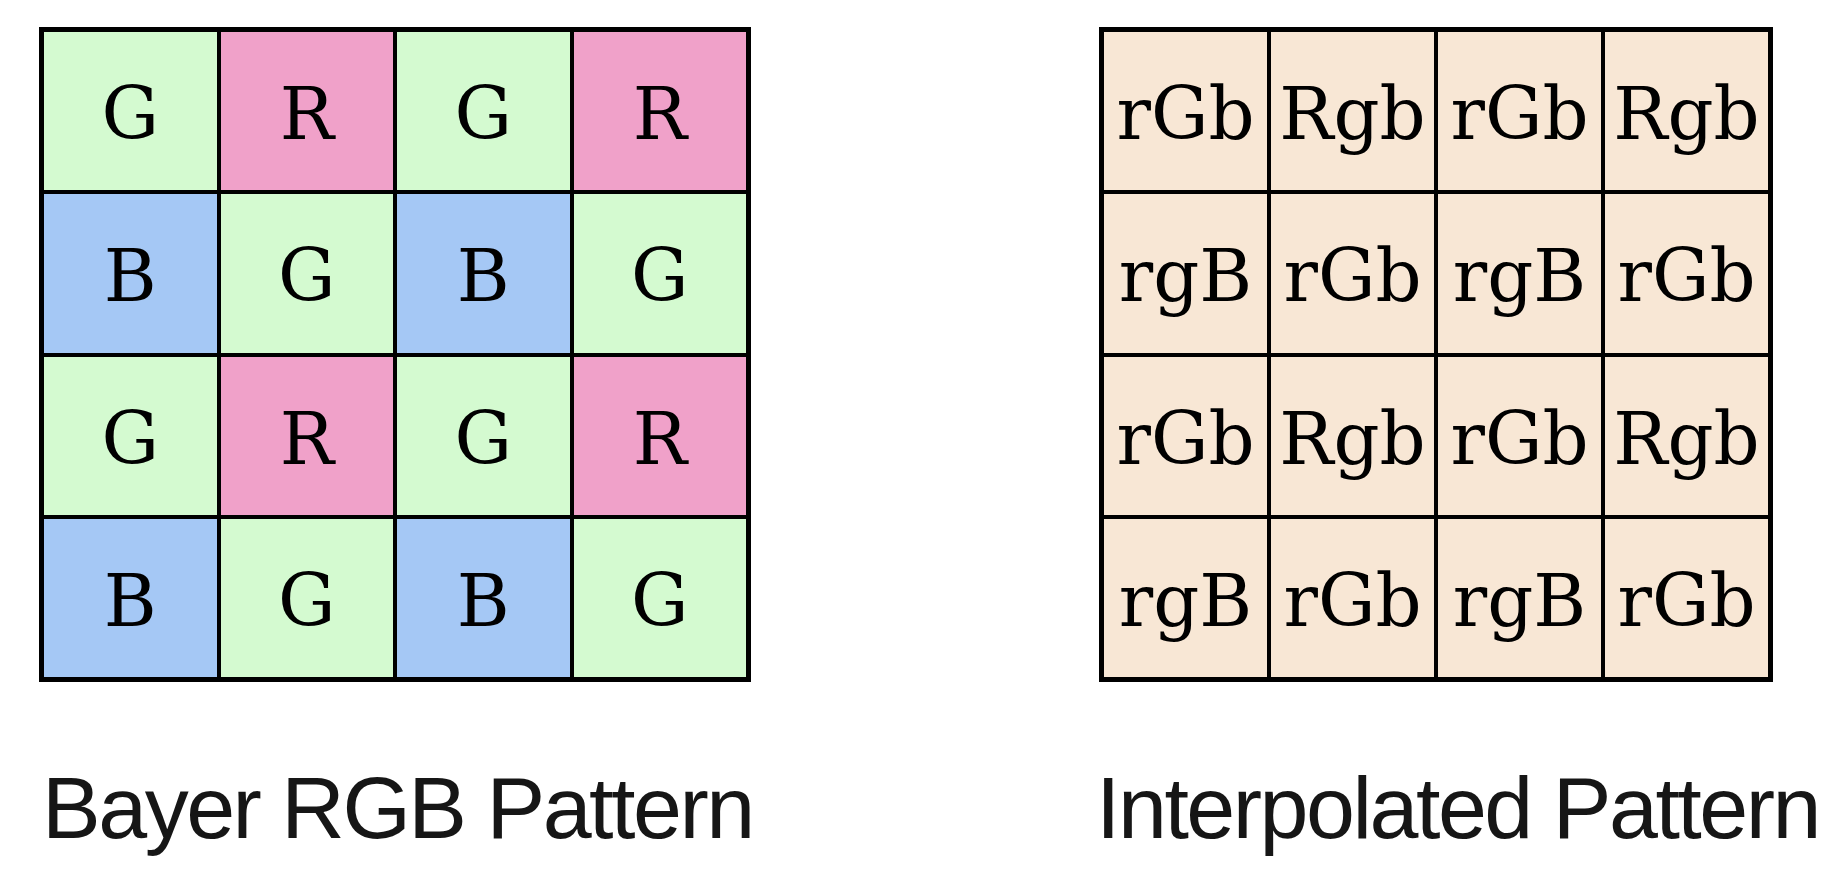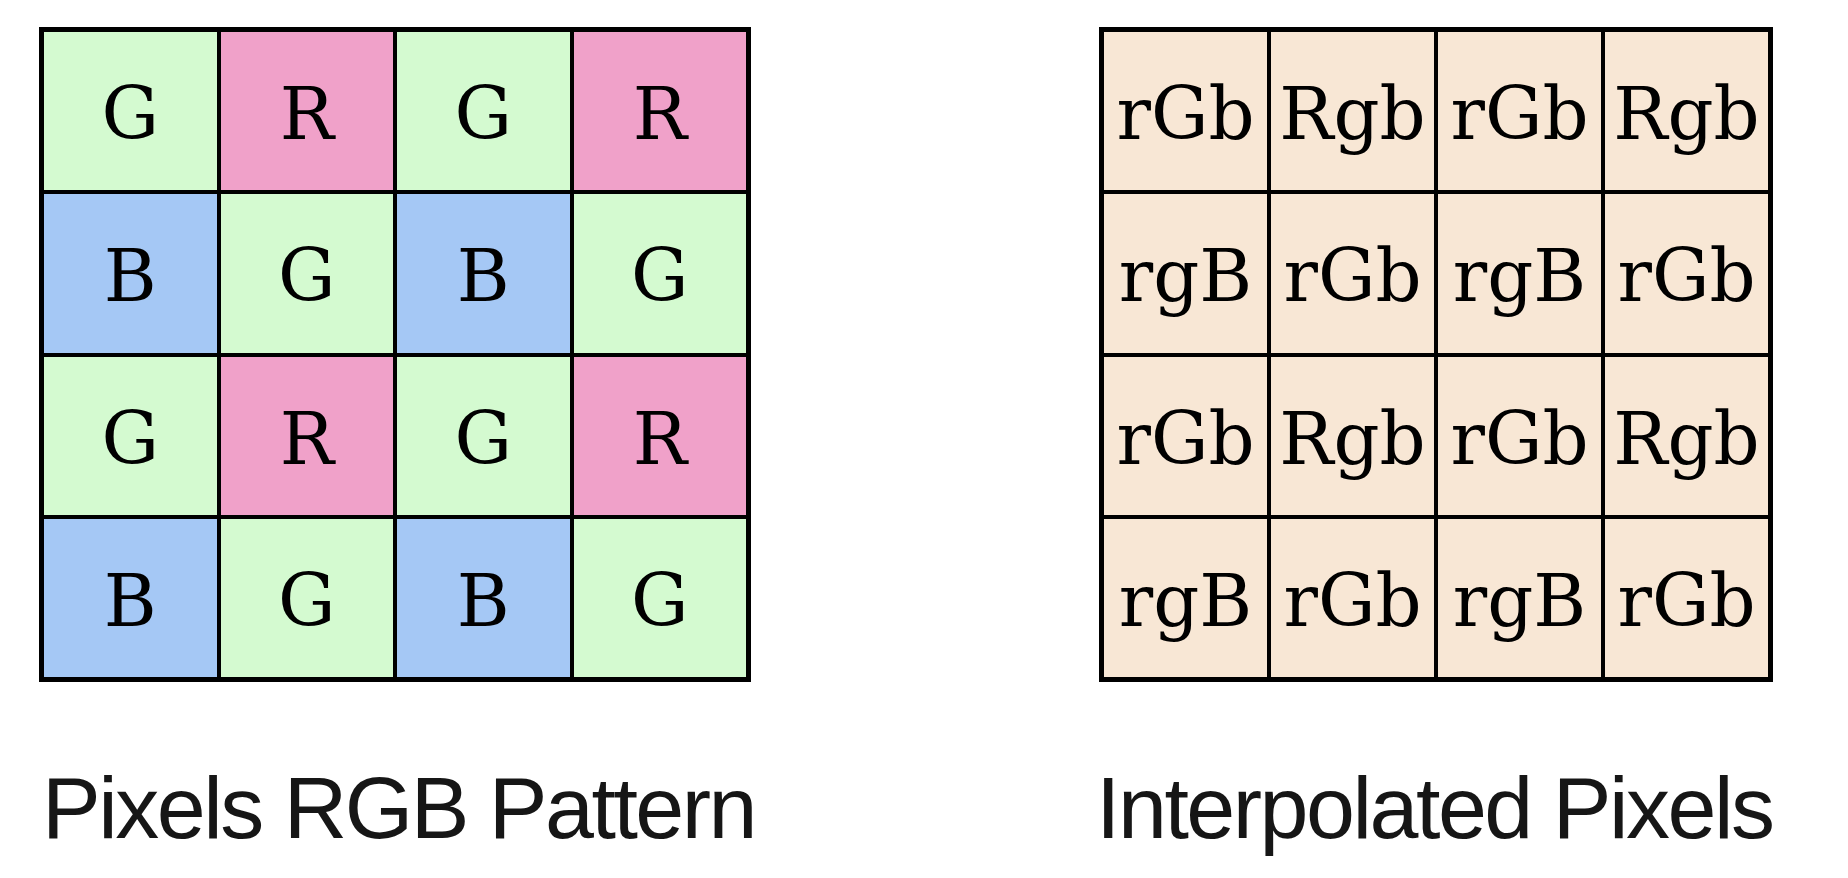--- a/index.html
+++ b/index.html
@@ -96,15 +96,15 @@
     <div class="cell" style="background: rgb(248, 231, 213);">rGb</div>
     <div class="cell" style="background: rgb(248, 231, 213);">Rgb</div>
     <div class="cell" style="background: rgb(248, 231, 213);">rGb</div>
     <div class="cell" style="background: rgb(248, 231, 213);">Rgb</div>
     <div class="cell" style="background: rgb(248, 231, 213);">rgB</div>
     <div class="cell" style="background: rgb(248, 231, 213);">rGb</div>
     <div class="cell" style="background: rgb(248, 231, 213);">rgB</div>
     <div class="cell" style="background: rgb(248, 231, 213);">rGb</div>
   </div>
 
-<div id="bayer-caption" class="caption">Pixels RGB Pattern</div>
+<div id="bayer-caption" class="caption">Bayer RGB Pattern</div>
 
-<div id="interp-caption" class="caption">Interpolated Pixels</div>
+<div id="interp-caption" class="caption">Interpolated Pattern</div>
 
 </body></html>

